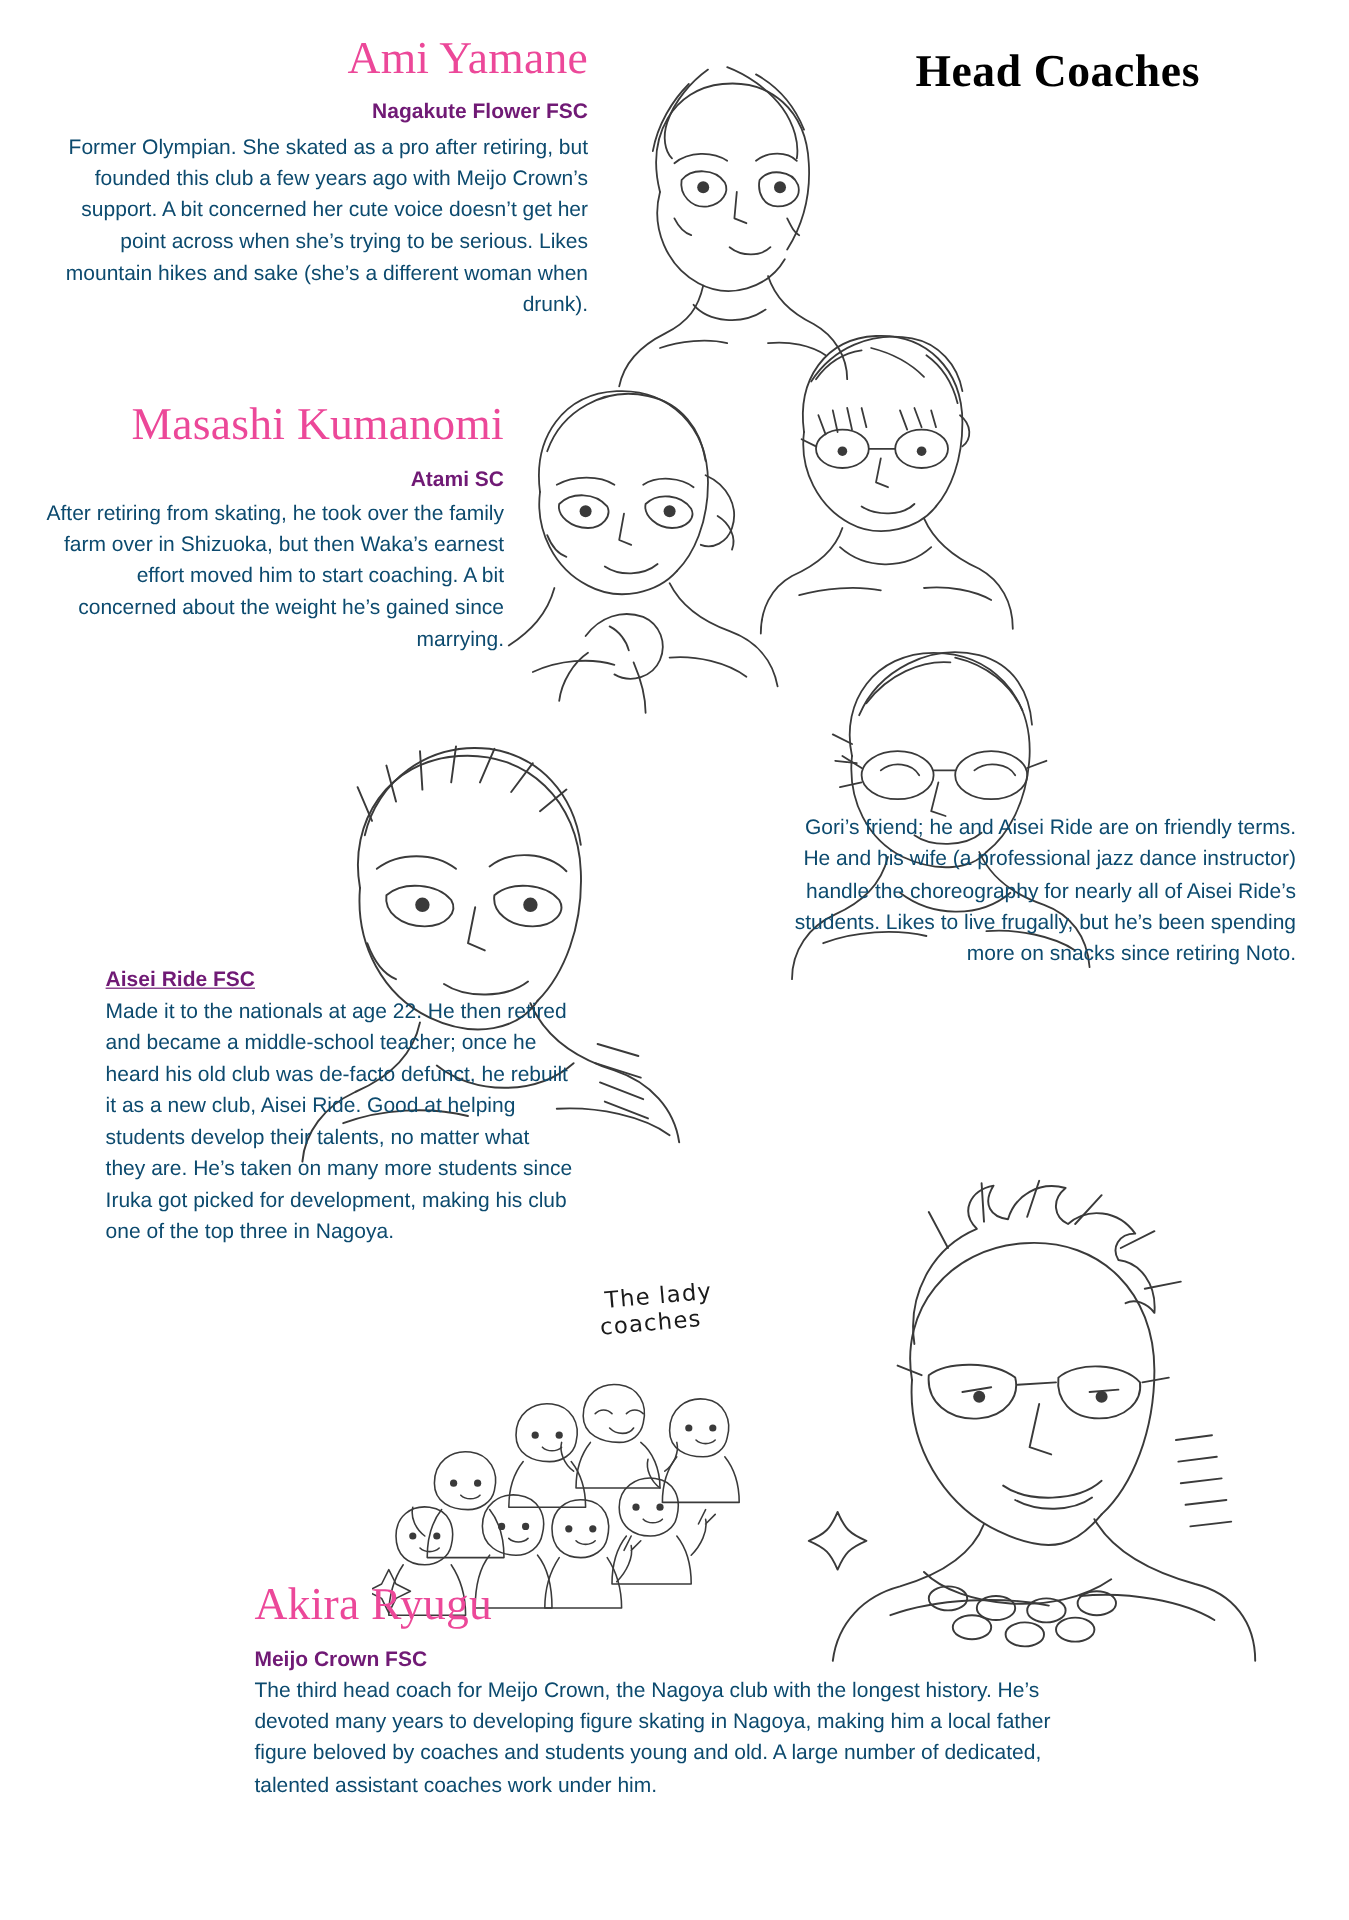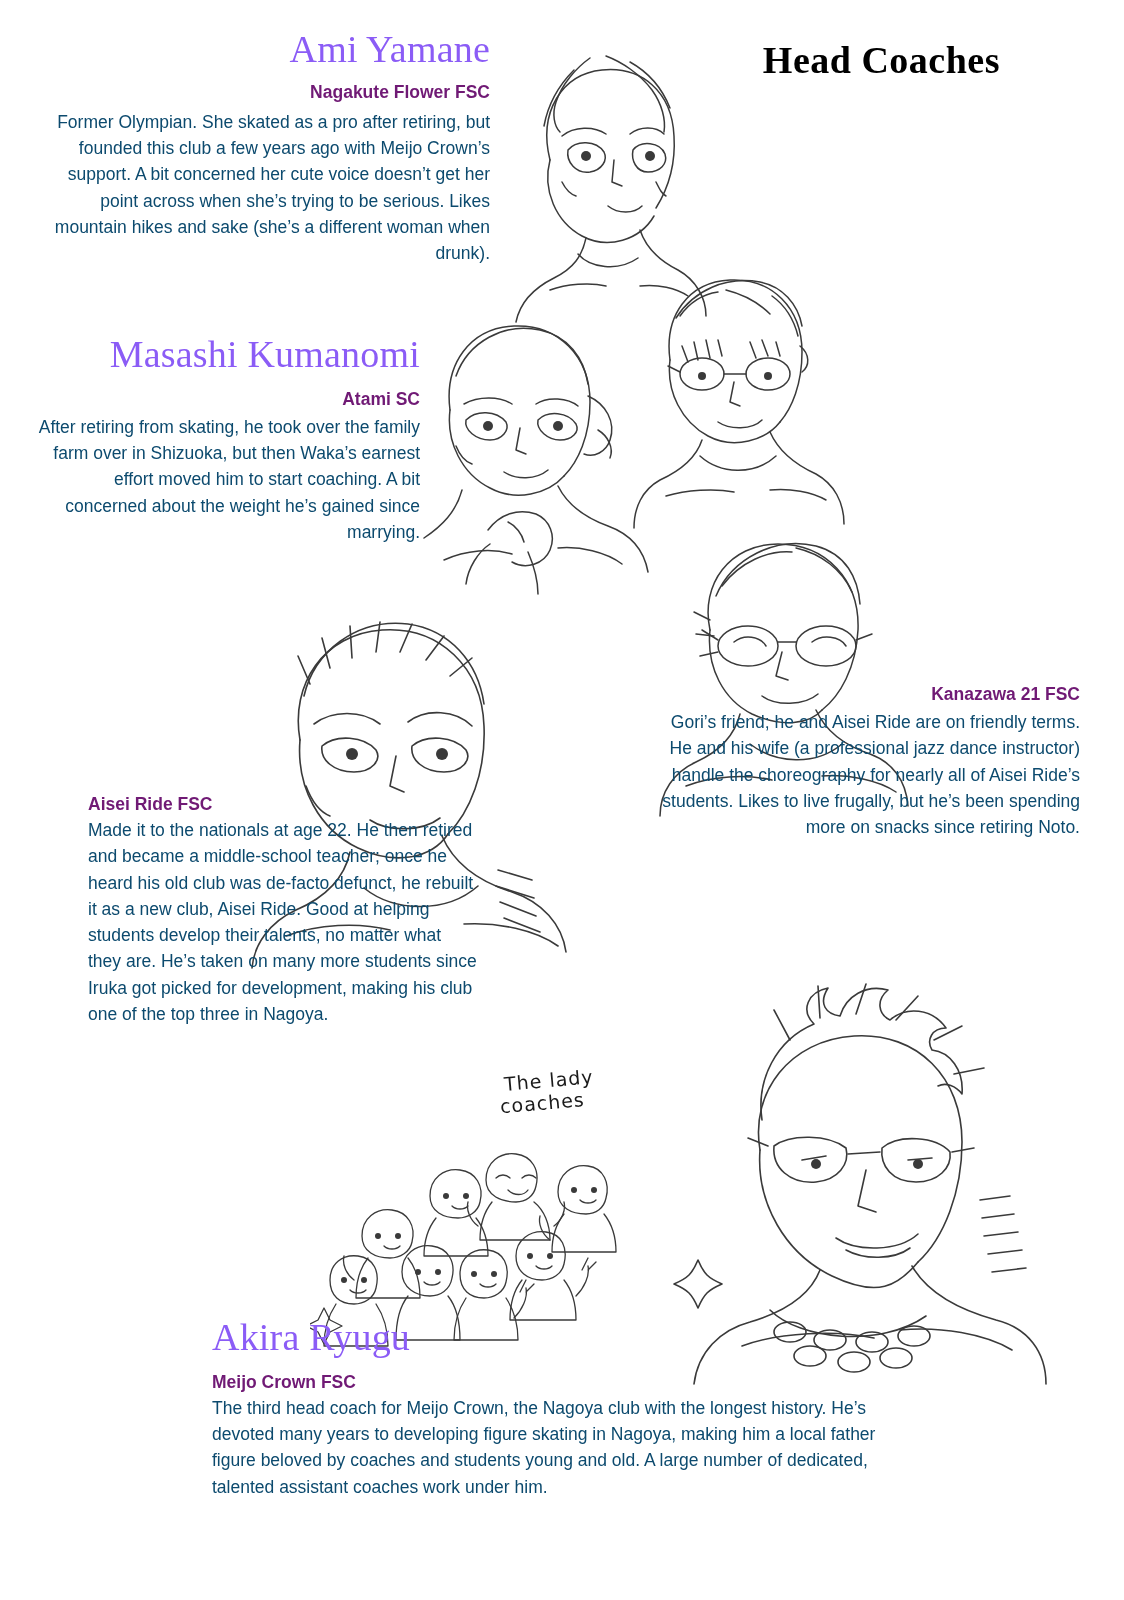--- a/index.html
+++ b/index.html
@@ -14,21 +14,21 @@
     background: #ffffff;
     overflow: hidden;
     font-family: "Liberation Sans", sans-serif;
     color: #1a1a1a;
   }
 
   
   .name {
     font-family: "Liberation Serif", serif;
     font-weight: 400;
-    color: #8b5cf6;
+    color: #ec4899;
     line-height: 1.05;
     letter-spacing: 0.2px;
   }
   .page-title {
     font-family: "Liberation Serif", serif;
     font-weight: 700;
     color: #000;
     font-size: 38px;
     letter-spacing: 0.5px;
   }
@@ -193,21 +193,20 @@
         <path d="M150 214 C144 238 128 252 106 262 C84 272 70 292 70 316"></path>
         <path d="M226 210 C236 232 256 246 280 254 C302 262 316 280 318 306"></path>
         <path d="M160 244 C186 264 226 266 252 244"></path>
         <path d="M96 286 C122 276 156 274 182 280"></path>
         <path d="M232 276 C258 274 288 280 306 292"></path>
       </g>
     </svg>
   </div>
 
   <div class="block ta-r" style="left:660px; top:672px; width:420px;">
-    <div class="club" style="margin-top:12px;">Kanazawa 21 FSC</div>
     <div class="desc" style="margin-top:4px;">Gori’s friend; he and Aisei Ride are on friendly terms. He and his wife (a professional jazz dance instructor) handle the choreography for nearly all of Aisei Ride’s students. Likes to live frugally, but he’s been spending more on snacks since retiring Noto.</div>
   </div>
 
   <div class="art" style="left:240px; top:580px;">
     <svg width="390" height="390" viewBox="0 0 390 390">
       <g fill="none" stroke="#3a3a3a" stroke-width="1.6" stroke-linecap="round" stroke-linejoin="round">
         <path d="M60 160 C50 104 84 54 142 50 C200 46 242 88 244 146 C246 192 230 232 208 254"></path>
         <path d="M60 160 C56 208 80 250 118 268 C156 286 192 278 208 254"></path>
         <path d="M64 116 C74 72 116 38 168 44 C210 50 238 82 244 124"></path>
         <path d="M70 104 L58 76 M90 88 L82 58 M112 78 L110 46 M136 72 L140 42 M160 72 L172 44 M186 80 L204 56 M210 96 L232 78"></path>
@@ -224,21 +223,21 @@
         <path d="M202 256 C214 284 240 302 272 312 C302 322 322 344 326 372"></path>
         <path d="M124 308 C154 332 206 334 238 306"></path>
         <path d="M46 356 C78 344 118 342 150 350"></path>
         <path d="M224 344 C258 342 296 350 318 366"></path>
         <path d="M258 290 L292 300 M256 306 L294 318 M260 322 L296 336 M264 338 L300 352"></path>
       </g>
     </svg>
   </div>
 
   <div class="block ta-l" style="left:88px; top:790px; width:390px;">
-    <div class="club" style="margin-top:4px;">Aisei Ride FSC</div>
+    <div class="club" style="margin-top:16px;text-decoration:underline;">Aisei Ride FSC</div>
     <div class="desc" style="margin-top:2px;">Made it to the nationals at age 22. He then retired and became a middle-school teacher; once he heard his old club was de-facto defunct, he rebuilt it as a new club, Aisei Ride. Good at helping students develop their talents, no matter what they are. He’s taken on many more students since Iruka got picked for development, making his club one of the top three in Nagoya.</div>
   </div>
 
   <div class="art" style="left:310px; top:1140px;">
     <svg width="310" height="220" viewBox="0 0 310 220">
       <g fill="none" stroke="#3a3a3a" stroke-width="1.3" stroke-linecap="round" stroke-linejoin="round">
 
         <g>
           <path d="M176 40 C176 22 190 12 206 14 C222 16 230 30 226 46 C224 56 216 62 206 62 C192 62 176 56 176 40 Z"></path>
           <path d="M186 38 C190 34 196 34 200 38 M212 38 C216 34 222 34 226 38"></path>

